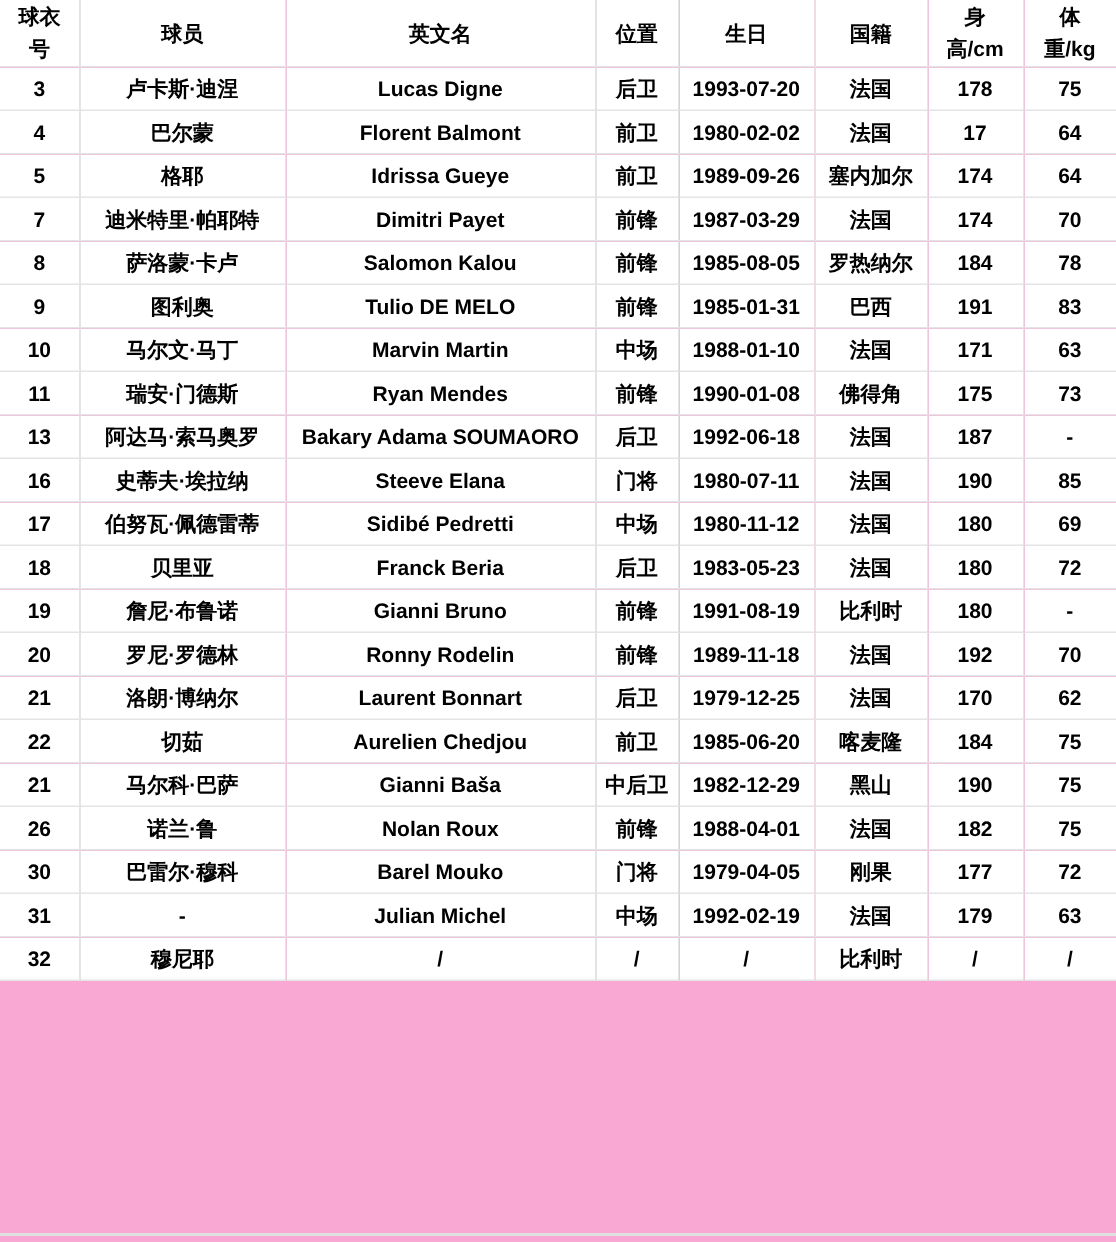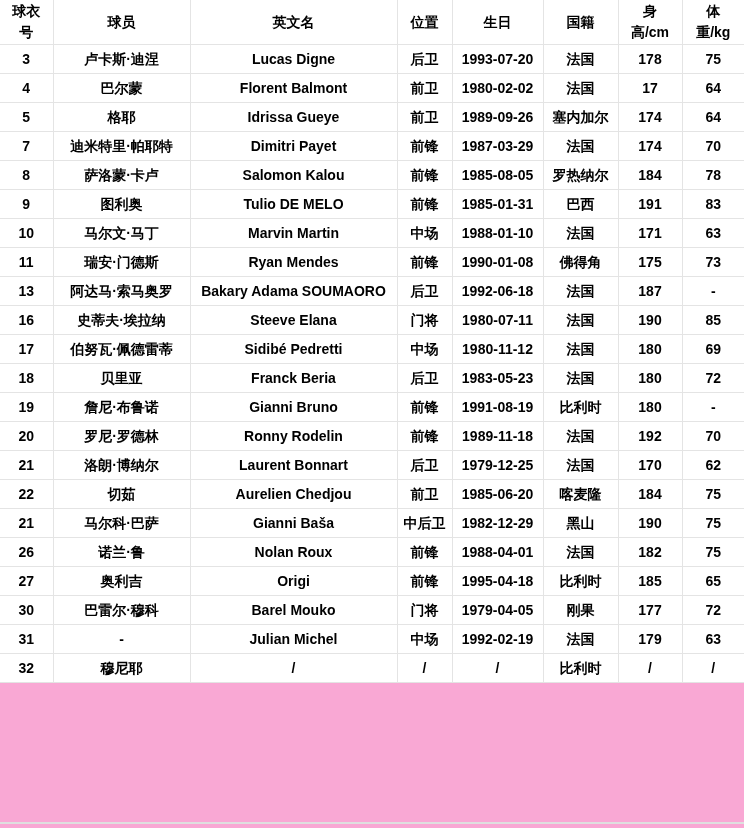--- a/index.html
+++ b/index.html
@@ -262,30 +262,20 @@
           <td class="col-jersey">26</td>
           <td class="col-player">诺兰·鲁</td>
           <td class="col-name-en">Nolan Roux</td>
           <td class="col-position">前锋</td>
           <td class="col-birthday">1988-04-01</td>
           <td class="col-nationality">法国</td>
           <td class="col-height">182</td>
           <td class="col-weight">75</td>
         </tr>
         <tr>
-          <td class="col-jersey">27</td>
-          <td class="col-player">奥利吉</td>
-          <td class="col-name-en">Origi</td>
-          <td class="col-position">前锋</td>
-          <td class="col-birthday">1995-04-18</td>
-          <td class="col-nationality">比利时</td>
-          <td class="col-height">185</td>
-          <td class="col-weight">65</td>
-        </tr>
-        <tr>
           <td class="col-jersey">30</td>
           <td class="col-player">巴雷尔·穆科</td>
           <td class="col-name-en">Barel Mouko</td>
           <td class="col-position">门将</td>
           <td class="col-birthday">1979-04-05</td>
           <td class="col-nationality">刚果</td>
           <td class="col-height">177</td>
           <td class="col-weight">72</td>
         </tr>
         <tr>

